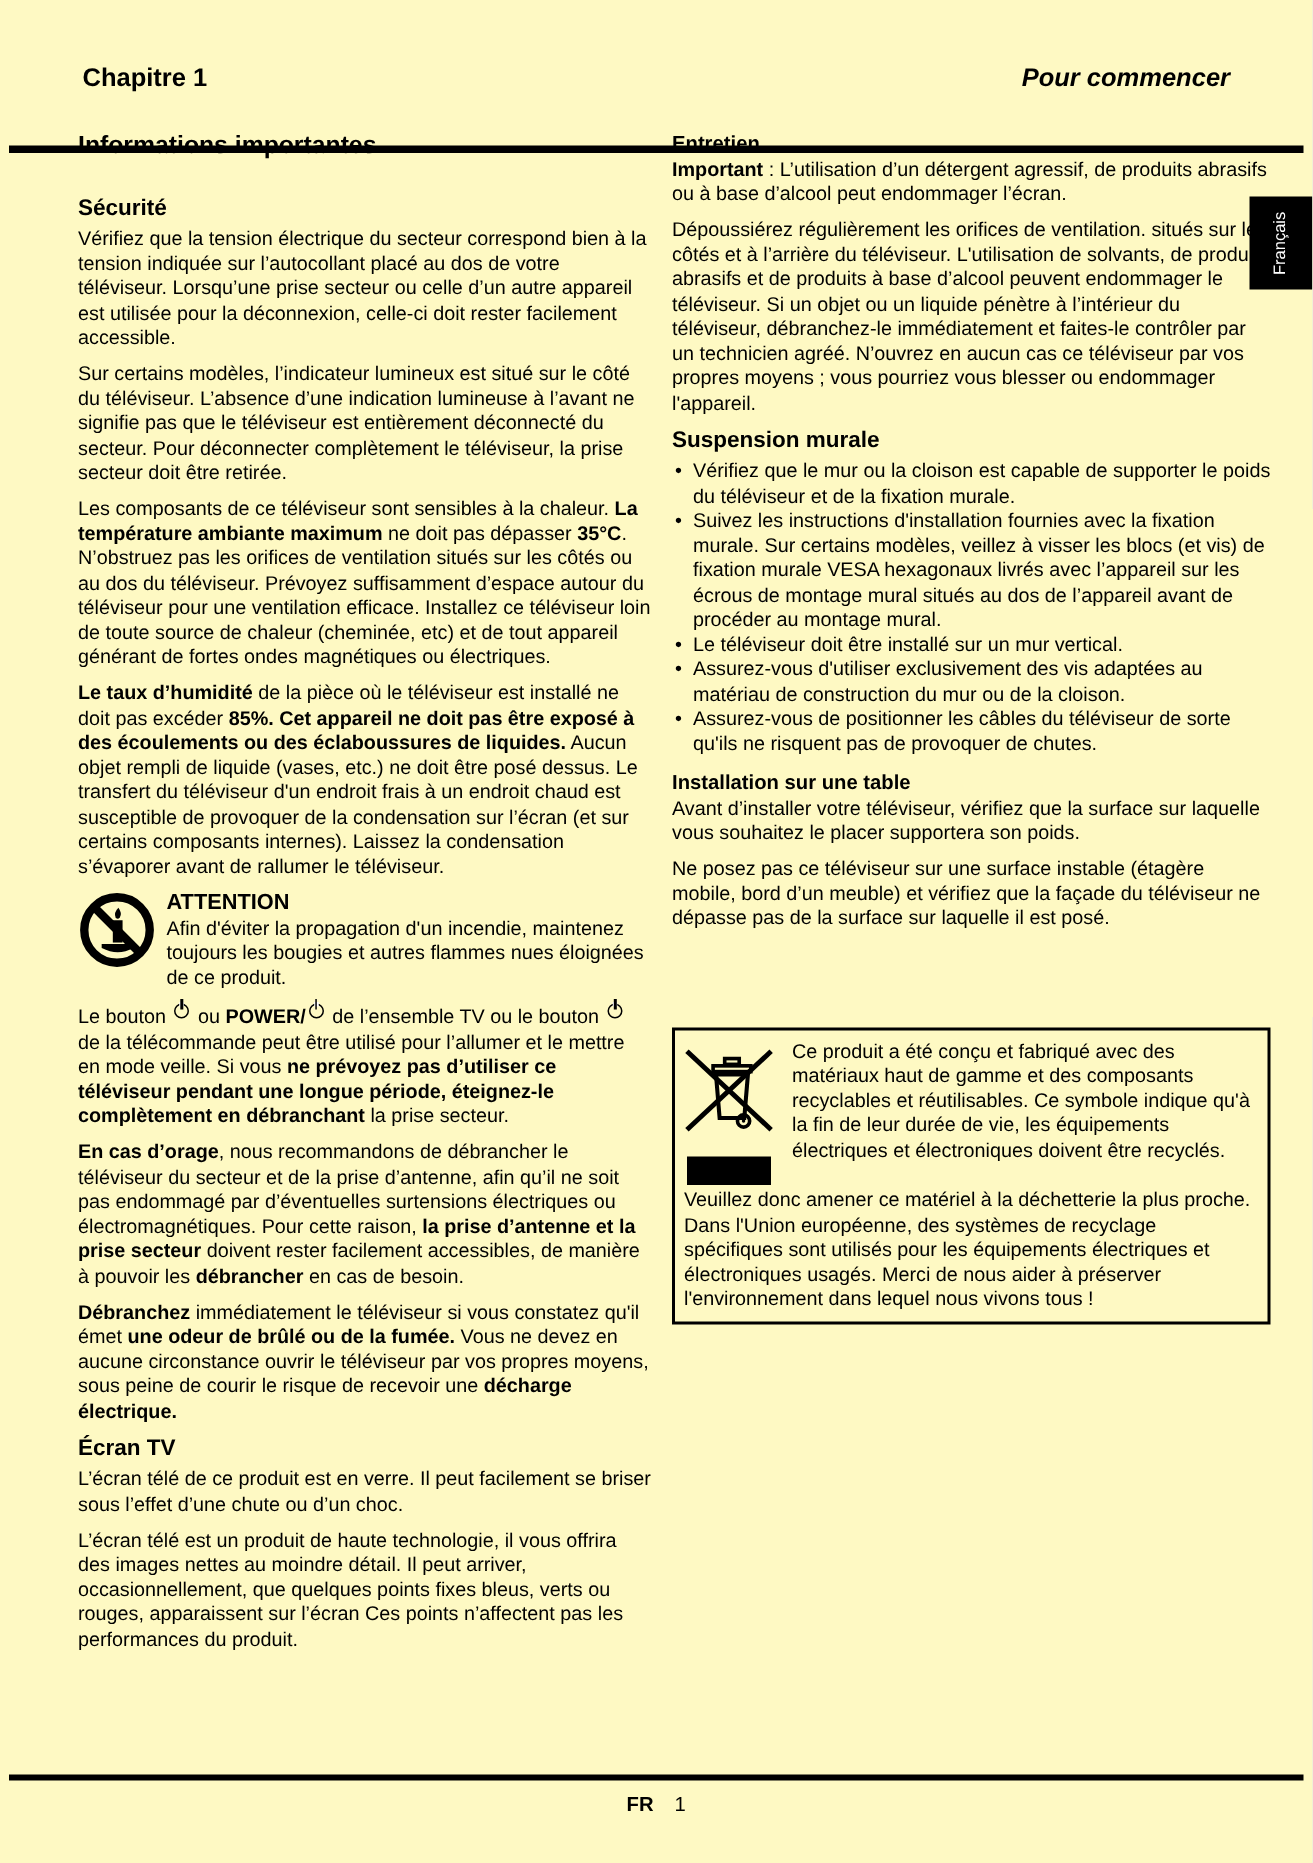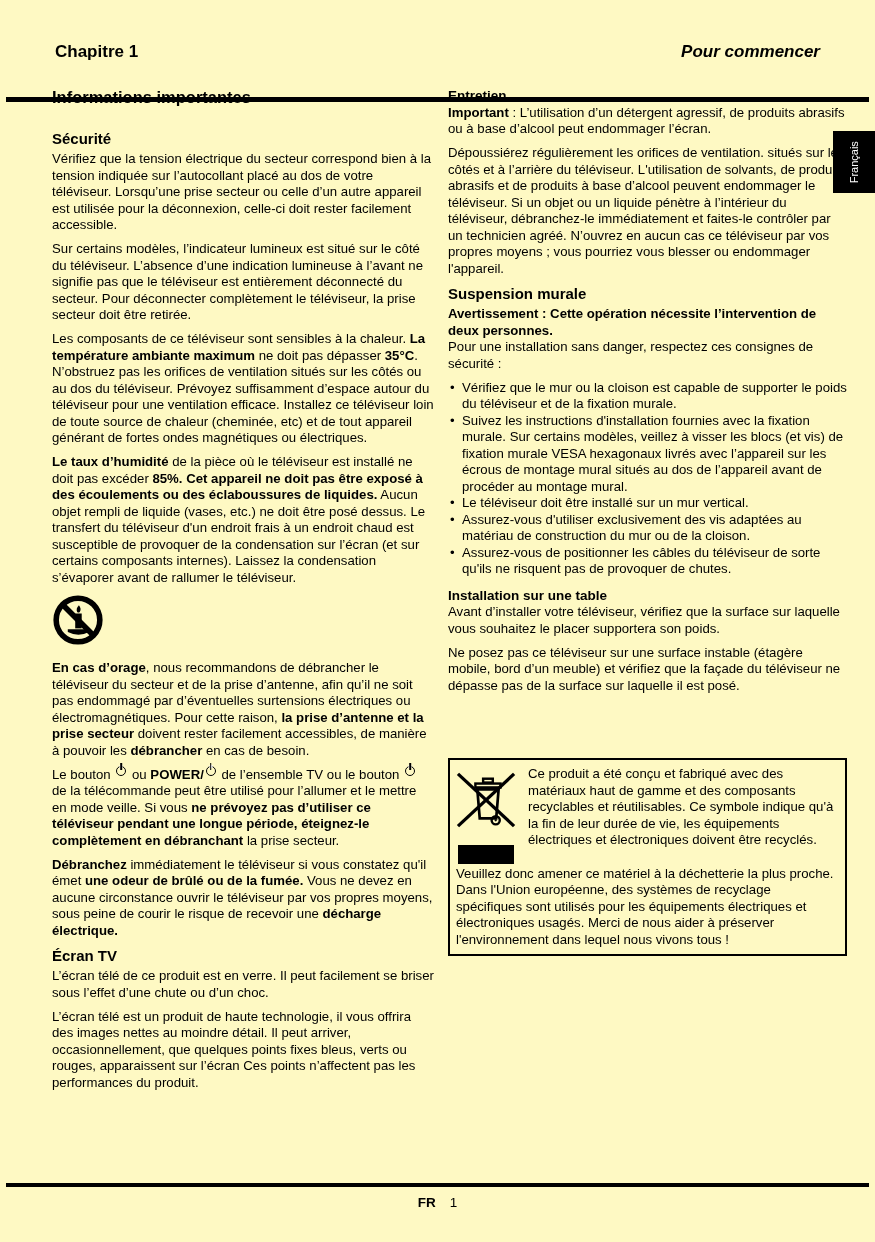--- a/index.html
+++ b/index.html
@@ -73,38 +73,41 @@
     <div class="attention">
       <span class="icon">
         <svg width="52" height="52" viewBox="0 0 56 56">
           <circle cx="28" cy="28" r="23.5" fill="none" stroke="#000" stroke-width="6"></circle>
           <path d="M29 12 q3 4 1 7 q-1.5 2 -3 0 q-1.5 -3.5 2 -7 Z" fill="#000"></path>
           <rect x="25" y="21" width="7" height="16" fill="#000"></rect>
           <path d="M17 38 h23 v3 q-6 3 -11.5 3 q-5.5 0 -11.5 -3 Z" fill="#000"></path>
           <line x1="11" y1="11" x2="45" y2="45" stroke="#000" stroke-width="6"></line>
         </svg>
       </span>
+      <div>
+        <div class="att-h">ATTENTION</div>
+        <p>Afin d'éviter la propagation d'un incendie, maintenez toujours les bougies et autres flammes nues éloignées de ce produit.</p>
+      </div>
     </div>
 
+    <p>Le bouton <i class="pwr"></i> ou <b>POWER/<i class="pwr"></i></b> de l’ensemble TV ou le bouton <i class="pwr"></i> de la télécommande peut être utilisé pour l’allumer et le mettre en mode veille. Si vous <b>ne prévoyez pas d’utiliser ce téléviseur pendant une longue période, éteignez-le complètement en débranchant</b> la prise secteur.</p>
     <p><b>En cas d’orage</b>, nous recommandons de débrancher le téléviseur du secteur et de la prise d’antenne, afin qu’il ne soit pas endommagé par d’éventuelles surtensions électriques ou électromagnétiques. Pour cette raison, <b>la prise d’antenne et la prise secteur</b> doivent rester facilement accessibles, de manière à pouvoir les <b>débrancher</b> en cas de besoin.</p>
-    <p>Le bouton <i class="pwr"></i> ou <b>POWER/<i class="pwr"></i></b> de l’ensemble TV ou le bouton <i class="pwr"></i> de la télécommande peut être utilisé pour l’allumer et le mettre en mode veille. Si vous <b>ne prévoyez pas d’utiliser ce téléviseur pendant une longue période, éteignez-le complètement en débranchant</b> la prise secteur.</p>
     <p><b>Débranchez</b> immédiatement le téléviseur si vous constatez qu'il émet <b>une odeur de brûlé ou de la fumée.</b> Vous ne devez en aucune circonstance ouvrir le téléviseur par vos propres moyens, sous peine de courir le risque de recevoir une <b>décharge électrique.</b></p>
 
     <h2>Écran TV</h2>
     <p>L’écran télé de ce produit est en verre. Il peut facilement se briser sous l’effet d’une chute ou d’un choc.</p>
     <p>L’écran télé est un produit de haute technologie, il vous offrira des images nettes au moindre détail. Il peut arriver, occasionnellement, que quelques points fixes bleus, verts ou rouges, apparaissent sur l’écran Ces points n’affectent pas les performances du produit.</p>
   </div>
 
   <div class="col col-right">
     <h3 style="margin-top:0;">Entretien</h3>
     <p><b>Important</b> : L’utilisation d’un détergent agressif, de produits abrasifs ou à base d’alcool peut endommager l’écran.</p>
     <p>Dépoussiérez régulièrement les orifices de ventilation. situés sur les côtés et à l’arrière du téléviseur. L'utilisation de solvants, de produits abrasifs et de produits à base d’alcool peuvent endommager le téléviseur. Si un objet ou un liquide pénètre à l’intérieur du téléviseur, débranchez-le immédiatement et faites-le contrôler par un technicien agréé. N’ouvrez en aucun cas ce téléviseur par vos propres moyens ; vous pourriez vous blesser ou endommager l'appareil.</p>
 
     <h2>Suspension murale</h2>
-    <p><b>Avertissement : Cette opération nécessite l’intervention de deux personnes.</b><br>Pour une installation sans danger, respectez ces consignes de sécurité :</p>
     <ul>
       <li>Vérifiez que le mur ou la cloison est capable de supporter le poids du téléviseur et de la fixation murale.</li>
       <li>Suivez les instructions d'installation fournies avec la fixation murale. Sur certains modèles, veillez à visser les blocs (et vis) de fixation murale VESA hexagonaux livrés avec l’appareil sur les écrous de montage mural situés au dos de l’appareil avant de procéder au montage mural.</li>
       <li>Le téléviseur doit être installé sur un mur vertical.</li>
       <li>Assurez-vous d'utiliser exclusivement des vis adaptées au matériau de construction du mur ou de la cloison.</li>
       <li>Assurez-vous de positionner les câbles du téléviseur de sorte qu'ils ne risquent pas de provoquer de chutes.</li>
     </ul>
 
     <h3>Installation sur une table</h3>
     <p>Avant d’installer votre téléviseur, vérifiez que la surface sur laquelle vous souhaitez le placer supportera son poids.</p>

